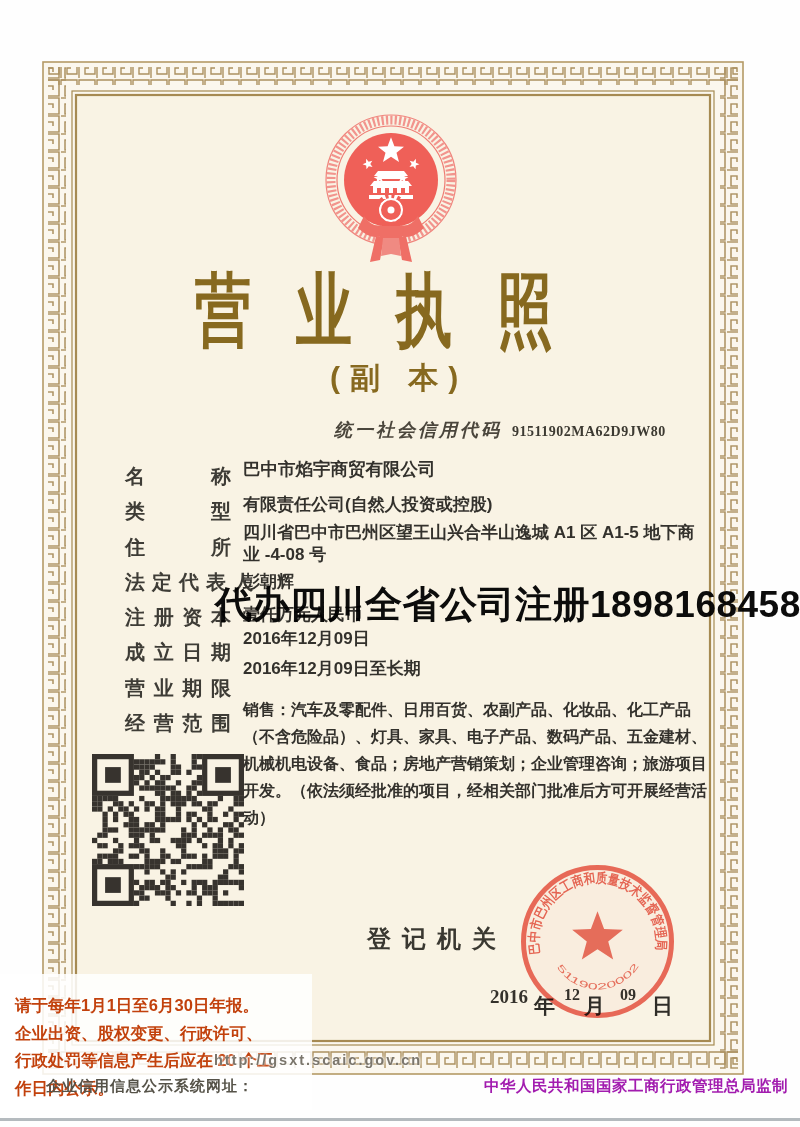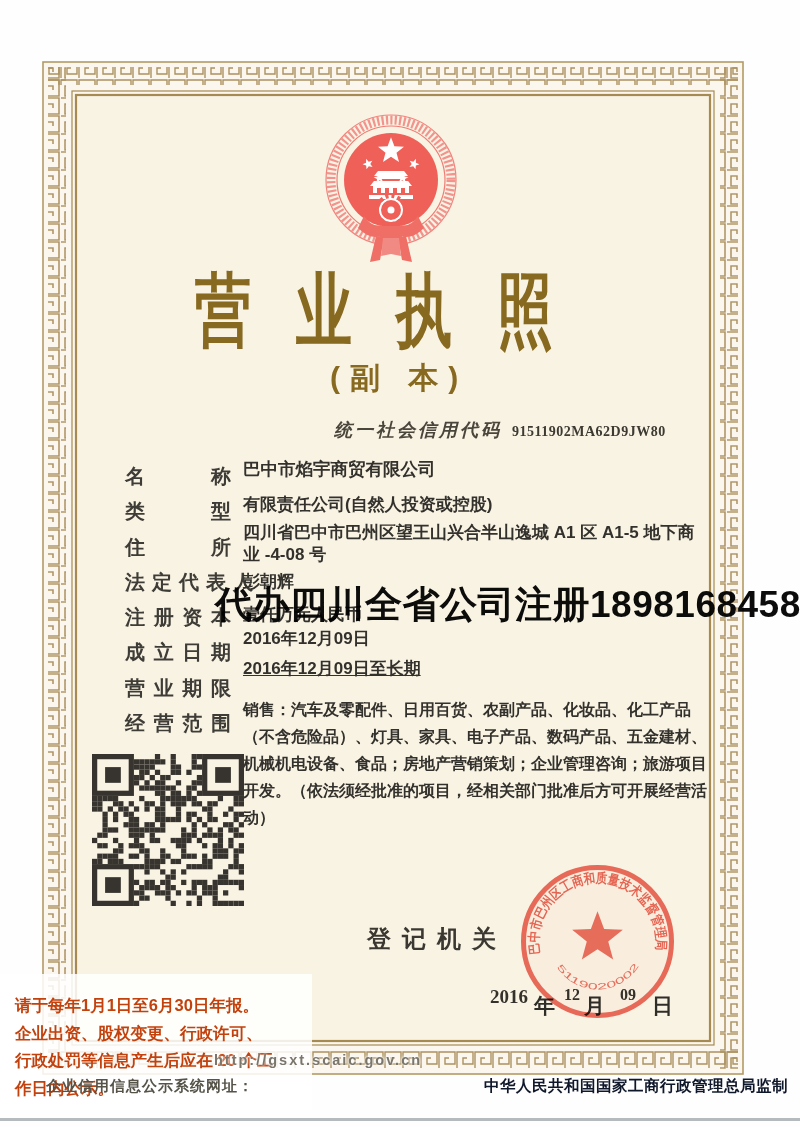--- a/index.html
+++ b/index.html
@@ -24,21 +24,21 @@
   .regauth{position:absolute;left:367px;top:923px;font-size:24px;font-weight:800;color:#3a3831;letter-spacing:11px;white-space:nowrap;}
   .seal-svg{position:absolute;left:515px;top:859px;mix-blend-mode:multiply;}
   .d-serif{position:absolute;font-family:"Liberation Serif",serif;color:#34312b;font-weight:600;}
   .d-cjk{position:absolute;font-size:21px;font-weight:800;color:#2f2d28;}
   .notice{position:absolute;left:0;top:974px;width:312px;background:rgba(255,255,255,.86);
         padding:18px 0 8px 15px;box-sizing:border-box;}
   .notice div{font-size:16.5px;font-weight:600;color:#c2410c;line-height:27.5px;white-space:nowrap;}
   .url{position:absolute;left:214px;top:1052px;font-size:14.5px;letter-spacing:2px;color:#7b766c;
         font-weight:700;text-shadow:0 0 3px #fff,0 0 3px #fff;}
   .pub-lbl{position:absolute;left:46px;top:1077px;font-size:15px;font-weight:600;color:#565349;letter-spacing:1px;}
-  .issuer{position:absolute;left:484px;top:1076px;font-size:15.5px;font-weight:600;color:#0f172a;letter-spacing:.5px;}
+  .issuer{position:absolute;left:484px;top:1076px;font-size:15.5px;font-weight:600;color:#a21caf;letter-spacing:.5px;}
   .scanline{position:absolute;left:0;top:1118px;width:800px;height:3px;background:#b4babe;}
   .hidden-defs{position:absolute;width:0;height:0;overflow:hidden;}
 </style>
 </head>
 <body>
 
 <svg class="hidden-defs" aria-hidden="true">
   <defs>
     <polygon id="starShape" points="0,-13 3.23,-4.45 12.36,-4.02 5.23,1.7 7.64,10.52 0,5.5 -7.64,10.52 -5.23,1.7 -12.36,-4.02 -3.23,-4.45"></polygon>
     <pattern id="meanderH" width="18" height="18" patternUnits="userSpaceOnUse">
@@ -148,21 +148,21 @@
         <span>日</span>
         <span>期</span>
       </div>
       <div class="f-value" style="top: 628px; width: 462px;">2016年12月09日</div>
       <div class="f-label" style="top: 677px; width: 106px;">
         <span>营</span>
         <span>业</span>
         <span>期</span>
         <span>限</span>
       </div>
-      <div class="f-value" style="top: 658px; width: 462px; text-decoration: underline;">2016年12月09日至长期</div>
+      <div class="f-value" style="top: 658px; width: 462px;">2016年12月09日至长期</div>
       <div class="f-label" style="top: 712px; width: 106px;">
         <span>经</span>
         <span>营</span>
         <span>范</span>
         <span>围</span>
       </div>
       <div class="f-value" style="top: 696px; width: 468px; font-size: 16px; line-height: 27px;">销售：汽车及零配件、日用百货、农副产品、化妆品、化工产品（不含危险品）、灯具、家具、电子产品、数码产品、五金建材、机械机电设备、食品；房地产营销策划；企业管理咨询；旅游项目开发。（依法须经批准的项目，经相关部门批准后方可开展经营活动）</div>
     </div>
 
   <div class="watermark">代办四川全省公司注册18981684588</div>

